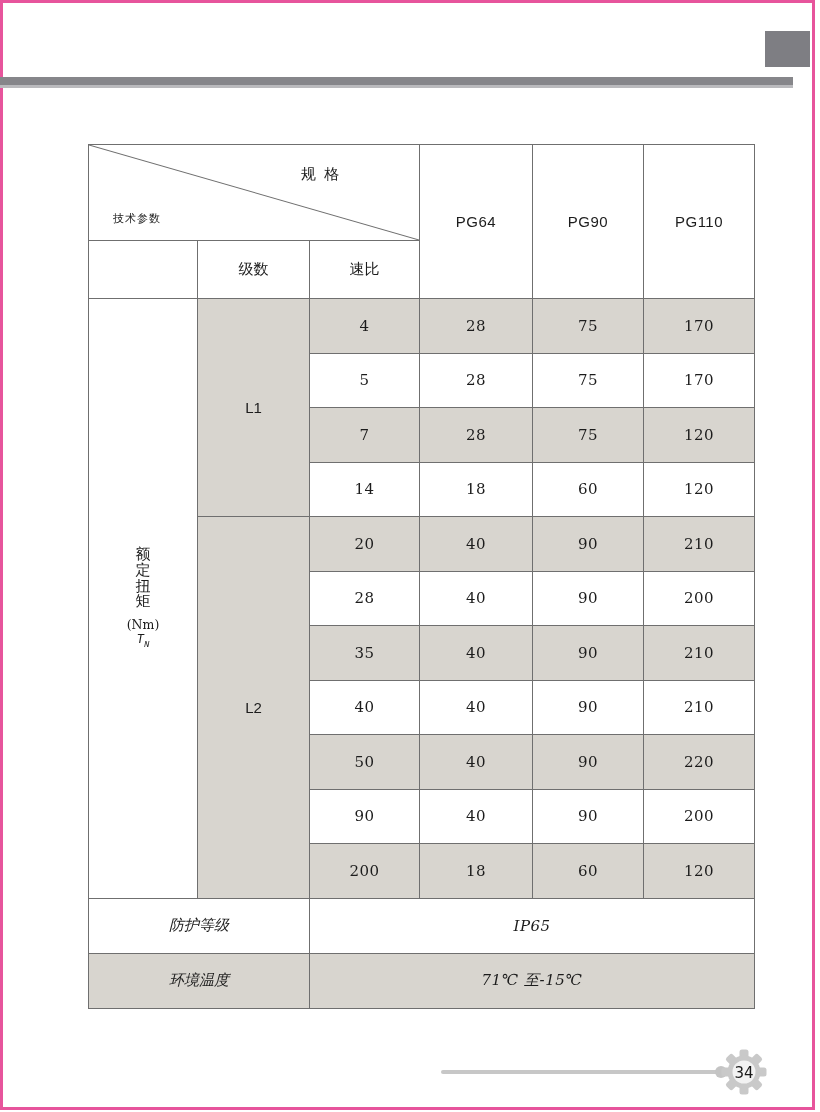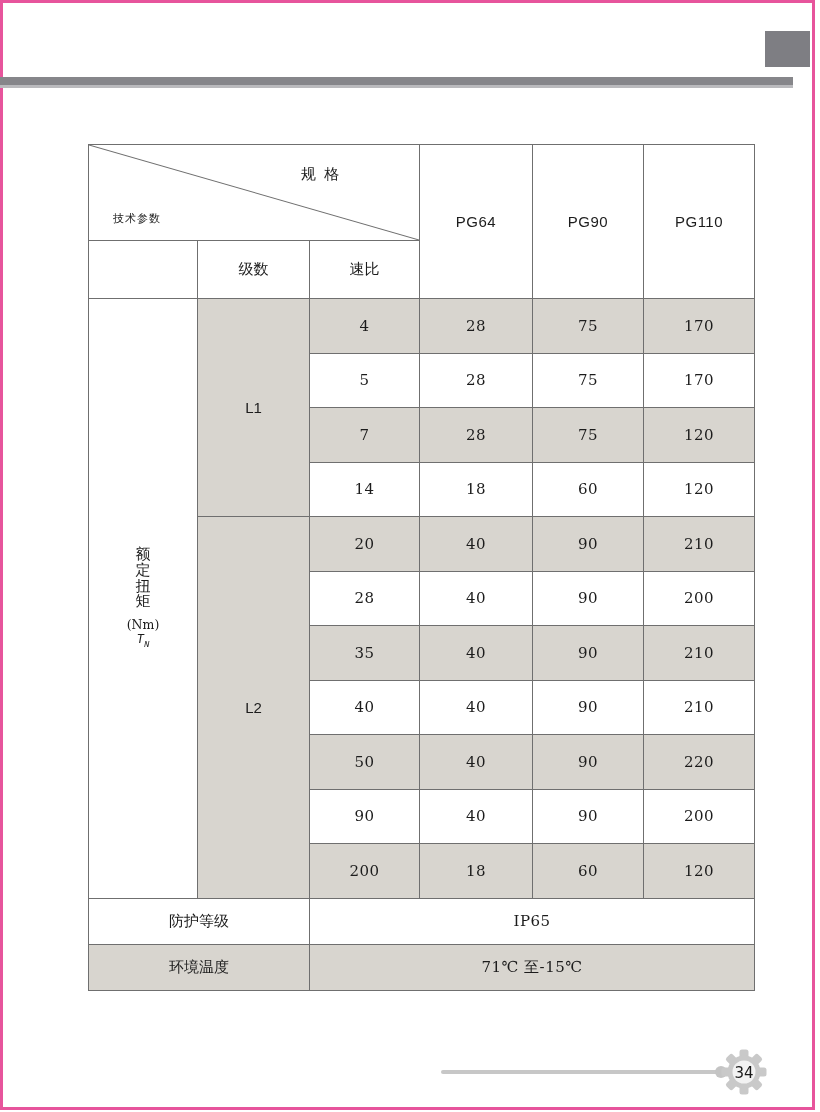--- a/index.html
+++ b/index.html
@@ -50,21 +50,21 @@
     border: 1px solid #6f6f6f;
     text-align: center;
     vertical-align: middle;
     padding: 3px;
     font-size: 15px;
     overflow: hidden;
   }
   .r-head1 { height: 96px; }
   .r-head2 { height: 58px; }
   .r-data  { height: 54.5px; }
-  .r-foot  { height: 46px; }
+  .r-foot  { height: 55px; font-style: italic; }
   .shaded  { background: #d8d5cf; }
   .num {
     font-family: "DejaVu Serif", serif;
     font-size: 14.5px;
     letter-spacing: 0.5px;
   }
   .model-cell {
     font-size: 16px;
     letter-spacing: 0.5px;
   }

